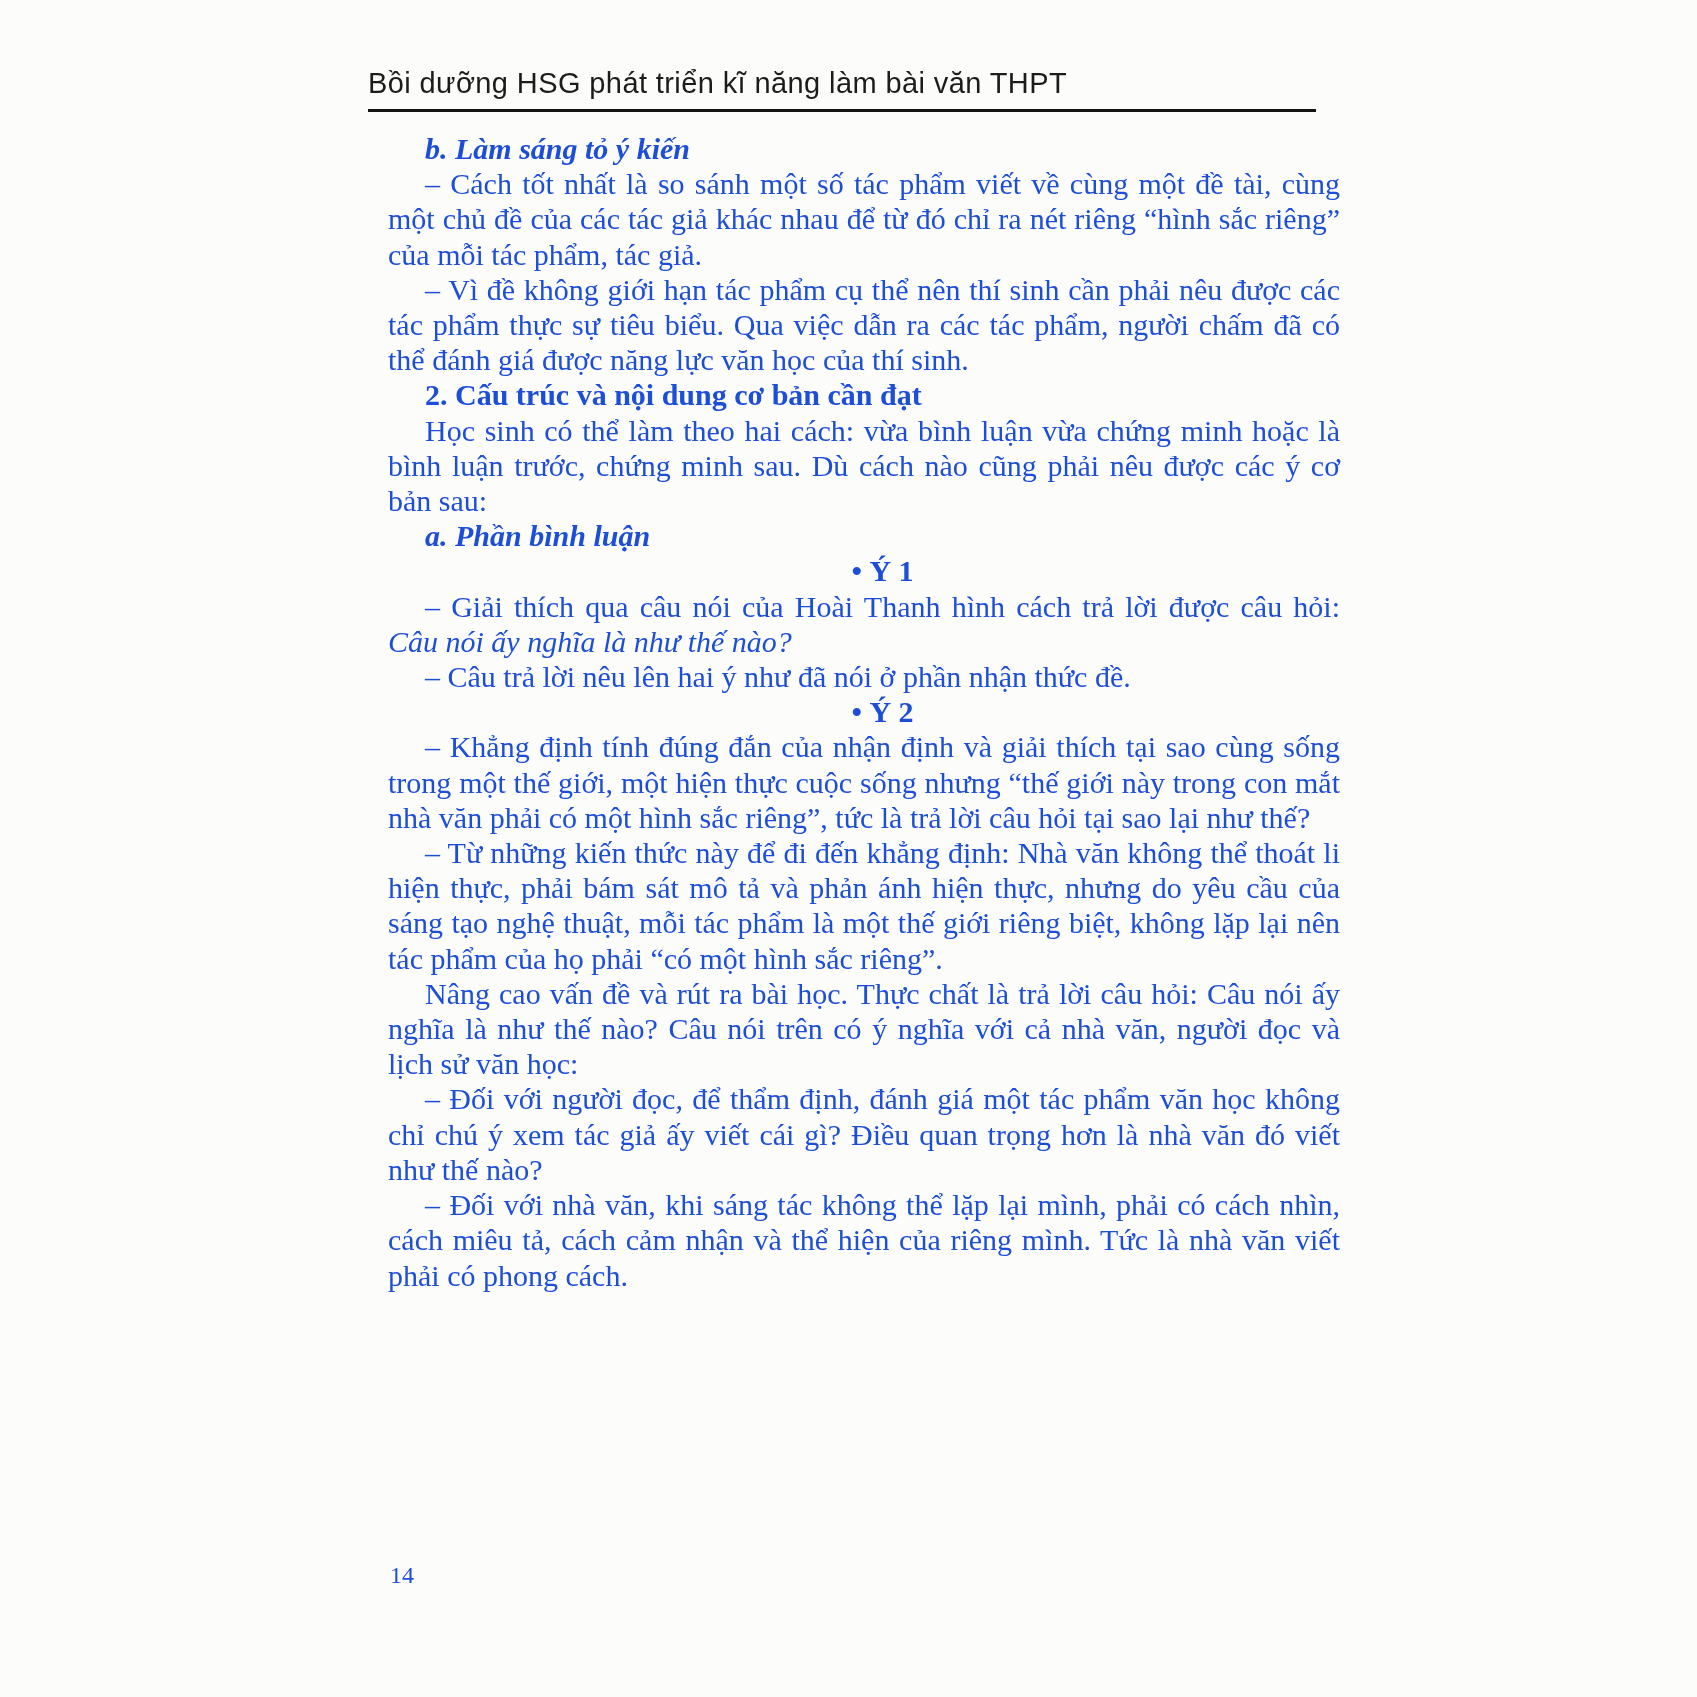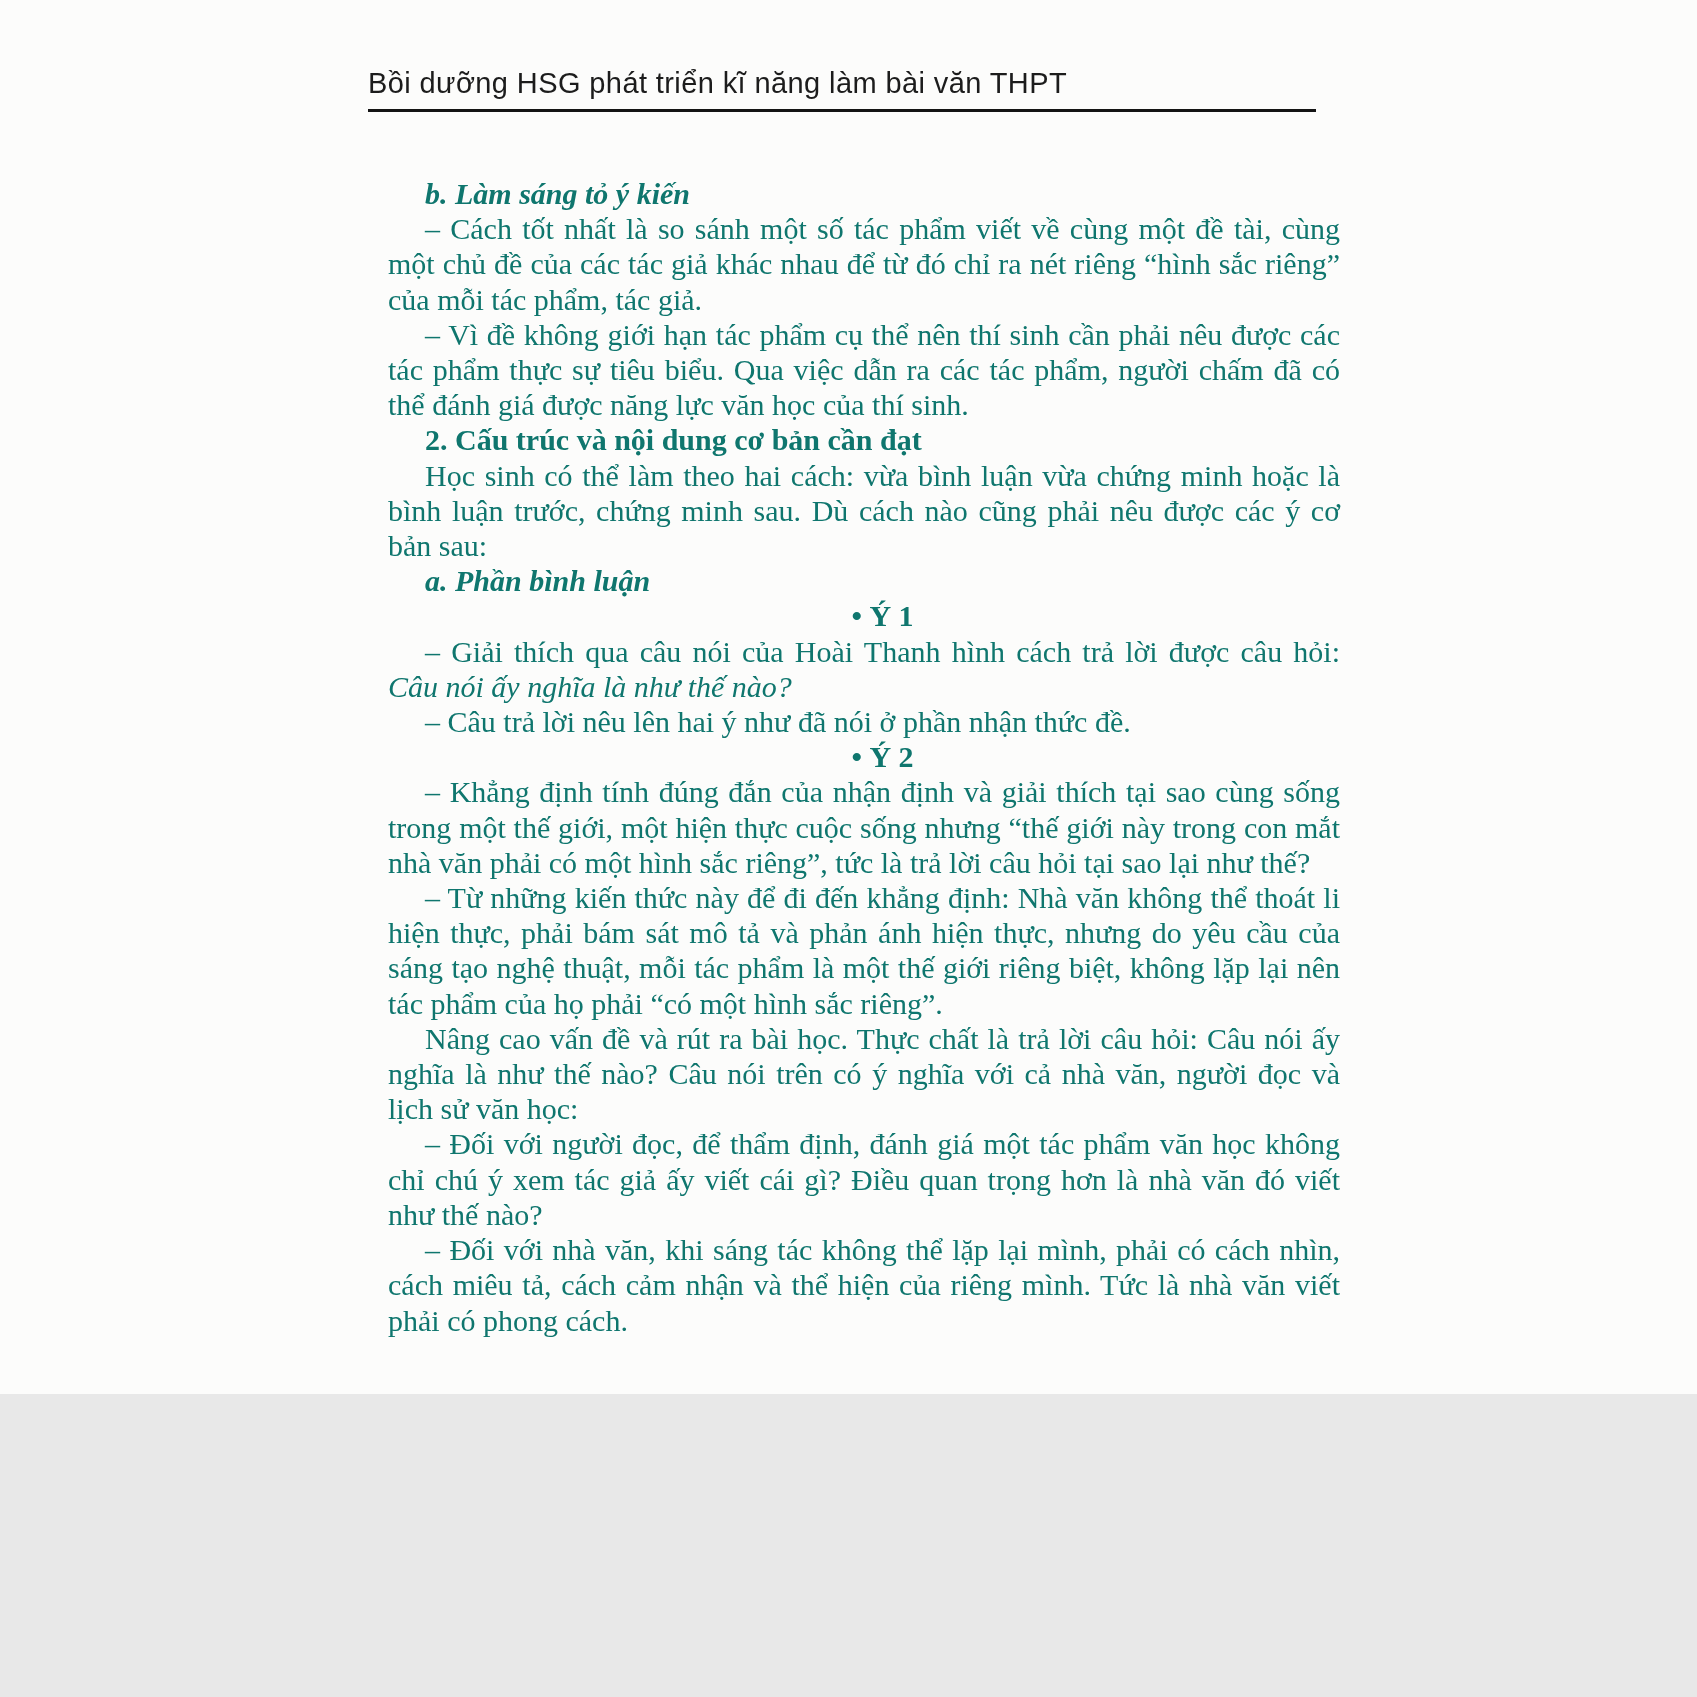--- a/index.html
+++ b/index.html
@@ -1,19 +1,19 @@
 <!DOCTYPE html>
 <html><head>
 <meta charset="utf-8">
 <style>
   html, body { margin: 0; padding: 0; background: #e8e8e8; }
   .page {
     position: relative;
     width: 1697px;
-    height: 1394px;
+    height: 1697px;
     background: #fcfcfb;
     overflow: hidden;
     font-family: "Liberation Serif", serif;
     color: #161616;
   }
   .running-header-title {
     position: absolute;
     left: 368px;
     top: 66px;
     width: 950px;
@@ -33,22 +33,21 @@
     background: #141414;
   }
   .body-text {
     position: absolute;
     left: 388px;
     top: 131px;
     width: 952px;
     font-size: 30px;
     line-height: 35.2px;
     text-align: justify;
-    color: #0f766e;
-    margin-top: 45px;
+    color: #1d4ed8;
   }
   .body-text p {
     margin: 0;
     text-indent: 37px;
   }
   .p-heading-italic { font-weight: bold; font-style: italic; }
   .p-heading-bold   { font-weight: bold; }
   .p-bullet         { font-weight: bold; text-align: center; }
   .inline-em        { font-style: italic; }
   .page-number {

